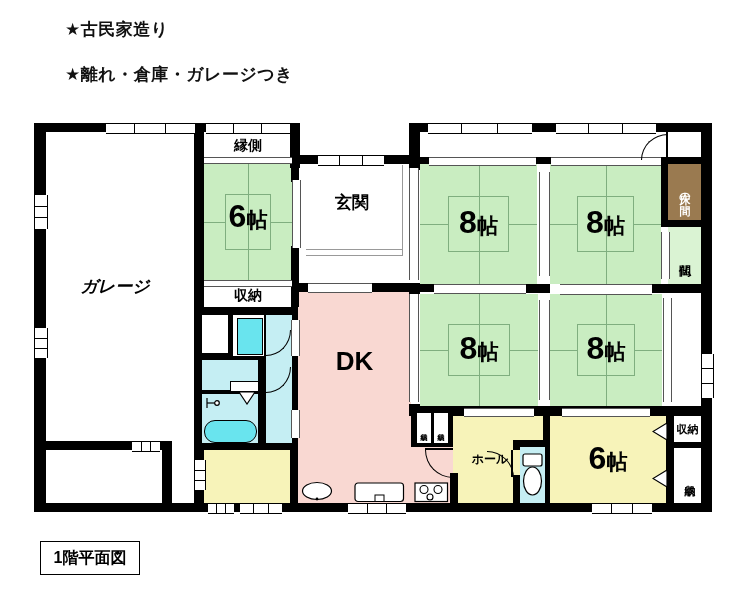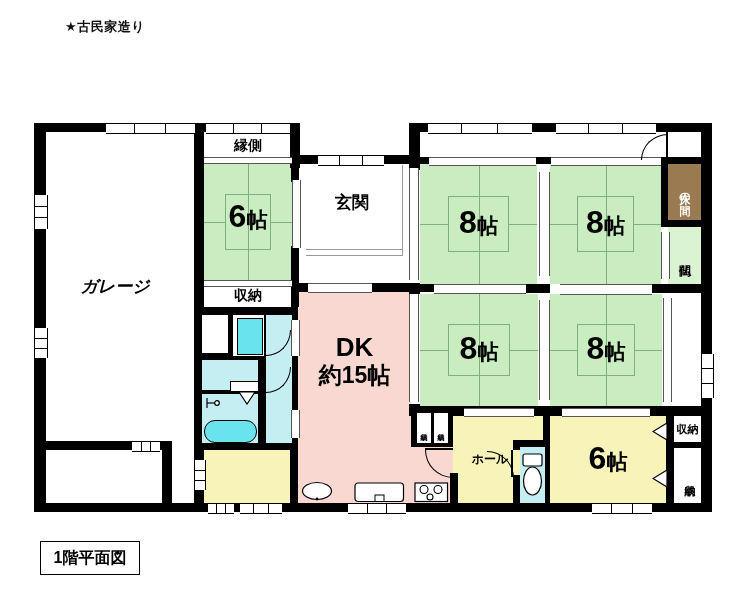--- a/index.html
+++ b/index.html
@@ -1,18 +1,18 @@
 <!DOCTYPE html>
 <html><head>
 <meta charset="utf-8">
 <style>
   html,body{margin:0;padding:0;background:#fff;}
   body{width:740px;height:600px;overflow:hidden;font-family:"Liberation Sans","DejaVu Sans",sans-serif;}
   #stage{position:absolute;left:0;top:0;width:740px;height:600px;background:#fff;}
-  .hdr{position:absolute;left:65px;font-weight:bold;font-size:13px;color:#111;letter-spacing:.5px;white-space:nowrap;}
+  .hdr{position:absolute;left:65px;font-weight:bold;font-size:17px;color:#111;letter-spacing:.5px;white-space:nowrap;}
   
   .room{position:absolute;display:flex;align-items:center;justify-content:center;}
   .wall{position:absolute;background:#000;}
   .win{position:absolute;background:#fff;}
   .win.h{border-top:1.5px solid #000;border-bottom:1.5px solid #000;}
   .win.v{border-left:1.5px solid #000;border-right:1.5px solid #000;}
   .win.h::before,.win.h::after{content:"";position:absolute;top:-1px;bottom:-1px;width:1px;background:#000;}
   .win.h::before{left:32%;} .win.h::after{left:66%;}
   .win.v::before,.win.v::after{content:"";position:absolute;left:-1px;right:-1px;height:1px;background:#000;}
   .win.v::before{top:32%;} .win.v::after{top:66%;}
@@ -46,20 +46,21 @@
   .leaf{position:absolute;background:#000;}
   .fix{position:absolute;}
   .footerbox{position:absolute;left:40px;top:541px;width:98px;height:32px;border:1.5px solid #000;display:flex;align-items:center;justify-content:center;font-weight:bold;font-size:16px;background:#fff;}
 </style>
 </head>
 <body>
 
 <div id="stage">
 
   <div class="hdr" style="top:18px;">★古民家造り</div>
+  <div class="hdr" style="top:63px;">★離れ・倉庫・ガレージつき</div>
 
   <div class="room white" style="left:46px;top:132px;width:148px;height:309px;"></div>
   <div class="room white" style="left:204px;top:131px;width:88px;height:28px;"></div>
   <div class="room tatami" id="t6a" style="left:204px;top:162px;width:88px;height:120px;">
       <div class="tpr" style="position: absolute; inset: 27% 24%;"></div>
       <div class="tp" style="left: 50%; top: 27%; bottom: 27%; width: 1px;"></div>
       <div class="tp" style="left: 50%; top: 0px; height: 27%; width: 1px;"></div>
       <div class="tp" style="left: 50%; bottom: 0px; height: 27%; width: 1px;"></div>
       <div class="tp" style="left: 0px; top: 50%; width: 24%; height: 1px;"></div>
       <div class="tp" style="right: 0px; top: 50%; width: 24%; height: 1px;"></div>
@@ -298,21 +299,20 @@
       </span>
   </div>
   <div class="room" style="left:550px;top:326px;width:112px;height:44px;">
     <span class="jo">
         <span class="num">8</span>
         <span class="unit">帖</span>
       </span>
   </div>
   <div class="dklbl" style="left:298px;top:325px;width:113px;height:72px;">
     <span class="dk1">DK</span>
-    <span class="dk2">約15帖</span>
   </div>
   <div class="room" style="left:450px;top:451px;width:80px;height:16px;">
     <span class="rlabel f12">ホール</span>
   </div>
   <div class="room" style="left:550px;top:436px;width:116px;height:44px;">
     <span class="jo">
         <span class="num">6</span>
         <span class="unit">帖</span>
       </span>
   </div>

